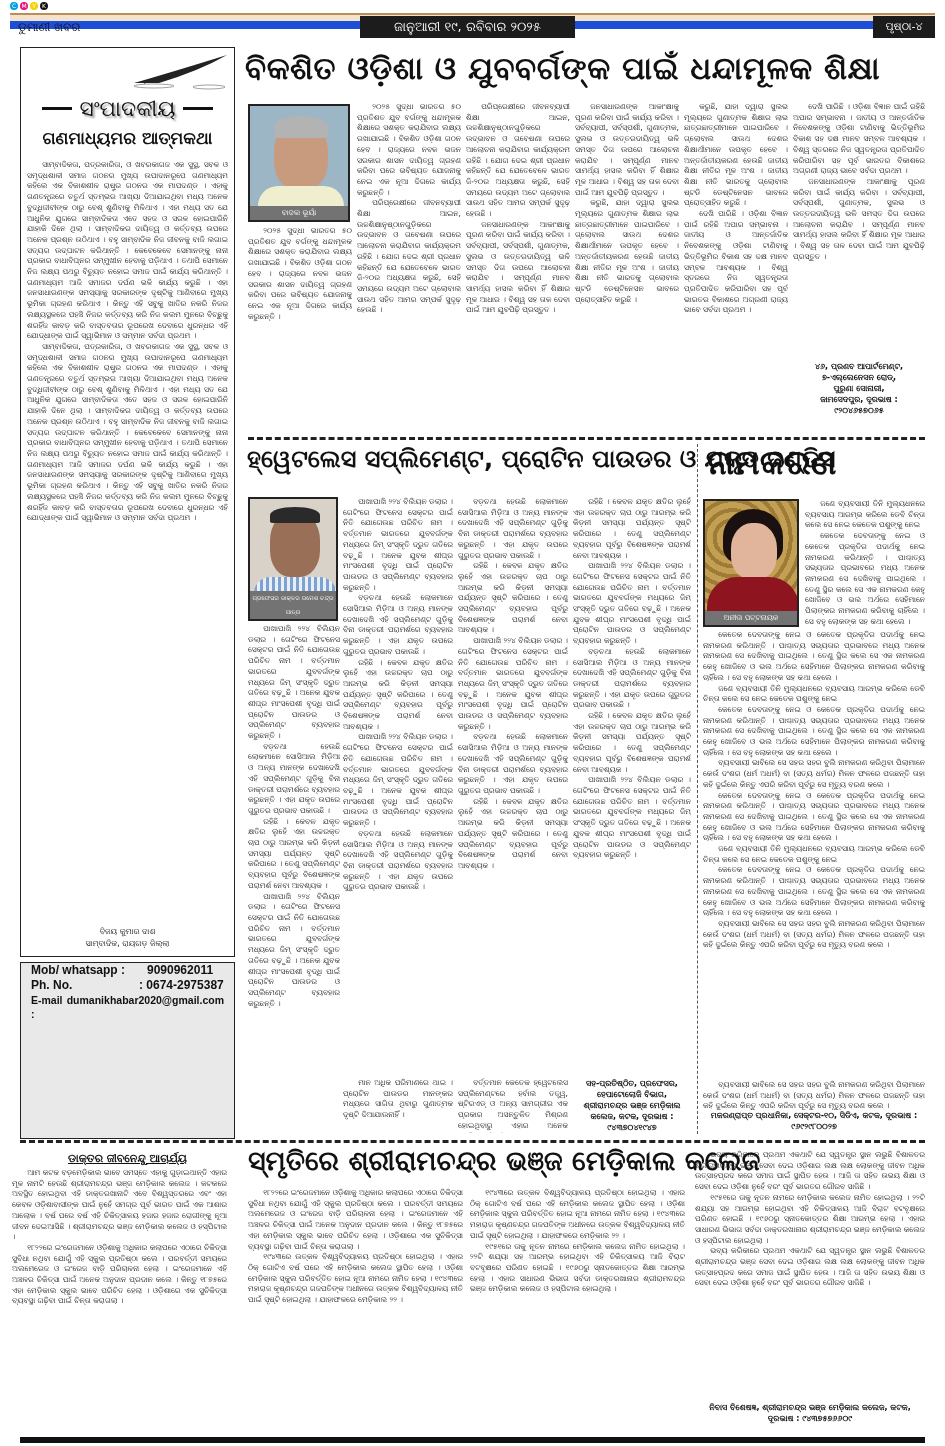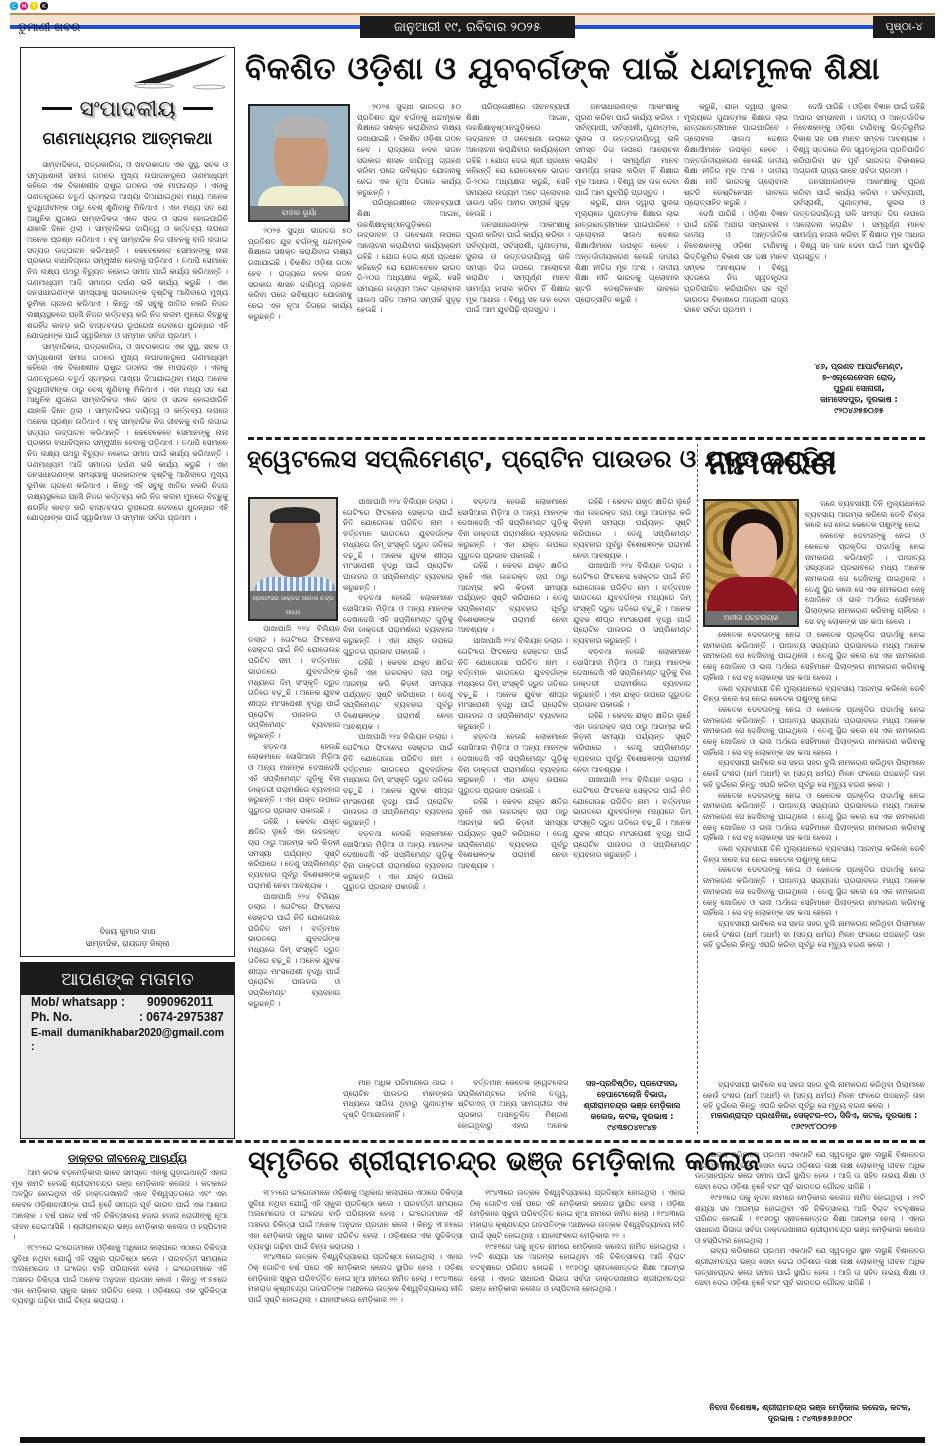--- a/index.html
+++ b/index.html
@@ -3,21 +3,21 @@
 <meta charset="utf-8">
 <style>
   * { box-sizing: border-box; margin: 0; padding: 0; }
   html, body { width: 945px; height: 1446px; background: #ffffff; overflow: hidden; }
   body { font-family: "DejaVu Sans", sans-serif; color: #111; position: relative; }
 
   .cmyk { position: absolute; top: 2px; left: 10px; display: flex; gap: 2px; }
   .cmyk span { width: 8px; height: 8px; border-radius: 50%; display: inline-block; font-size: 6px; color: #fff; text-align: center; line-height: 8px; }
 
   .masthead { position: absolute; top: 13px; left: 10px; width: 925px; height: 16px;
-    background: #f3e3cc; border-top: 2px solid #b88f5a; border-bottom: 4px solid #1d4ed8; }
+    background: #f3e3cc; border-top: 2px solid #b88f5a; border-bottom: 8px solid #1d4ed8; }
   .masthead .paper-name { position: absolute; left: 8px; top: 5px; font-size: 12px; }
   .masthead .date { position: absolute; left: 350px; top: 1px; width: 215px; height: 22px; background: #1c1c1c;
     color: #fff; font-size: 13px; text-align: center; line-height: 22px; }
   .masthead .page-no { position: absolute; right: 0; top: 1px; width: 62px; height: 22px; background: #1c1c1c;
     color: #fff; font-size: 11px; text-align: center; line-height: 22px; }
 
   .col-text { font-size: 7.6px; line-height: 10.7px; color: #222; text-align: justify; overflow: hidden; }
   .col-text p { text-indent: 2em; }
 
   
@@ -91,21 +91,20 @@
     <p>ସାମ୍ବାଦିକତା, ପତ୍ରକାରିତା, ଓ ଖବରକାଗଜ ଏକ ସୁସ୍ଥ, ସବଳ ଓ ସମୃଦ୍ଧଶାଳୀ ସମାଜ ଗଠନର ମୁଖ୍ୟ ଉପାଦାନରୂପେ ଗଣମାଧ୍ୟମ କହିଲେ ଏକ ବିକାଶଶୀଳ ରାଷ୍ଟ୍ର ଗଠନର ଏକ ମାପଦଣ୍ଡ । ଏହାକୁ ଗଣତନ୍ତ୍ରରେ ଚତୁର୍ଥ ସ୍ତମ୍ଭର ଆଖ୍ୟା ଦିଆଯାଇଥିବା ମଧ୍ୟ ଅନେକ ବୁଦ୍ଧିଜୀବୀଙ୍କ ଠାରୁ ବେଶ୍ ଶୁଣିବାକୁ ମିଳିଥାଏ । ଏହା ମଧ୍ୟ ସତ ଯେ ଆଧୁନିକ ଯୁଗରେ ସାମ୍ବାଦିକତା ଏତେ ସହଜ ଓ ସରଳ ହୋଇପାରିନି ଯାହାକି ଦିନେ ଥିଲା । ସାମ୍ବାଦିକର ଦାୟିତ୍ୱ ଓ କର୍ତ୍ତବ୍ୟ ଉପରେ ଅନେକ ପ୍ରଶ୍ନ ଉଠିଥାଏ । ବହୁ ସାମ୍ବାଦିକ ନିଜ ଜୀବନକୁ ବାଜି ଲଗାଇ ସତ୍ୟର ଉଦ୍‌ଘାଟନ କରିଥାନ୍ତି । କେବେକେବେ ସେମାନଙ୍କୁ ନାନା ପ୍ରକାର ବାଧାବିଘ୍ନର ସମ୍ମୁଖୀନ ହେବାକୁ ପଡ଼ିଥାଏ । ତଥାପି ସେମାନେ ନିଜ ଲକ୍ଷ୍ୟ ପଥରୁ ବିଚ୍ୟୁତ ନହୋଇ ସମାଜ ପାଇଁ କାର୍ଯ୍ୟ କରିଥାନ୍ତି । ଗଣମାଧ୍ୟମ ଆଜି ସମାଜର ଦର୍ପଣ ଭଳି କାର୍ଯ୍ୟ କରୁଛି । ଏହା ଜନସାଧାରଣଙ୍କ ସମସ୍ୟାକୁ ସରକାରଙ୍କ ଦୃଷ୍ଟିକୁ ଆଣିବାରେ ମୁଖ୍ୟ ଭୂମିକା ଗ୍ରହଣ କରିଥାଏ । କିନ୍ତୁ ଏହି ସବୁକୁ ଖାତିର ନକରି ନିଜର ଲକ୍ଷ୍ୟସ୍ଥଳରେ ପହଞ୍ଚି ନିଜର କର୍ତ୍ତବ୍ୟ କରି ନିଜ କଲମ ମୁନରେ ବିଚ୍ଛୁକୁ ଶରହିଁଜ କାବଡ଼ କରି ବାସ୍ତବତାର ରୂପରେଖ ଦେବାରେ ଧୁରନ୍ଧର ଏହି ଯୋଦ୍ଧାଙ୍କ ପାଇଁ ସ୍ୱାଭିମାନ ଓ ସମ୍ମାନ ସର୍ବଦା ପ୍ରଥମ ।</p>
     <p>ସାମ୍ବାଦିକତା, ପତ୍ରକାରିତା, ଓ ଖବରକାଗଜ ଏକ ସୁସ୍ଥ, ସବଳ ଓ ସମୃଦ୍ଧଶାଳୀ ସମାଜ ଗଠନର ମୁଖ୍ୟ ଉପାଦାନରୂପେ ଗଣମାଧ୍ୟମ କହିଲେ ଏକ ବିକାଶଶୀଳ ରାଷ୍ଟ୍ର ଗଠନର ଏକ ମାପଦଣ୍ଡ । ଏହାକୁ ଗଣତନ୍ତ୍ରରେ ଚତୁର୍ଥ ସ୍ତମ୍ଭର ଆଖ୍ୟା ଦିଆଯାଇଥିବା ମଧ୍ୟ ଅନେକ ବୁଦ୍ଧିଜୀବୀଙ୍କ ଠାରୁ ବେଶ୍ ଶୁଣିବାକୁ ମିଳିଥାଏ । ଏହା ମଧ୍ୟ ସତ ଯେ ଆଧୁନିକ ଯୁଗରେ ସାମ୍ବାଦିକତା ଏତେ ସହଜ ଓ ସରଳ ହୋଇପାରିନି ଯାହାକି ଦିନେ ଥିଲା । ସାମ୍ବାଦିକର ଦାୟିତ୍ୱ ଓ କର୍ତ୍ତବ୍ୟ ଉପରେ ଅନେକ ପ୍ରଶ୍ନ ଉଠିଥାଏ । ବହୁ ସାମ୍ବାଦିକ ନିଜ ଜୀବନକୁ ବାଜି ଲଗାଇ ସତ୍ୟର ଉଦ୍‌ଘାଟନ କରିଥାନ୍ତି । କେବେକେବେ ସେମାନଙ୍କୁ ନାନା ପ୍ରକାର ବାଧାବିଘ୍ନର ସମ୍ମୁଖୀନ ହେବାକୁ ପଡ଼ିଥାଏ । ତଥାପି ସେମାନେ ନିଜ ଲକ୍ଷ୍ୟ ପଥରୁ ବିଚ୍ୟୁତ ନହୋଇ ସମାଜ ପାଇଁ କାର୍ଯ୍ୟ କରିଥାନ୍ତି । ଗଣମାଧ୍ୟମ ଆଜି ସମାଜର ଦର୍ପଣ ଭଳି କାର୍ଯ୍ୟ କରୁଛି । ଏହା ଜନସାଧାରଣଙ୍କ ସମସ୍ୟାକୁ ସରକାରଙ୍କ ଦୃଷ୍ଟିକୁ ଆଣିବାରେ ମୁଖ୍ୟ ଭୂମିକା ଗ୍ରହଣ କରିଥାଏ । କିନ୍ତୁ ଏହି ସବୁକୁ ଖାତିର ନକରି ନିଜର ଲକ୍ଷ୍ୟସ୍ଥଳରେ ପହଞ୍ଚି ନିଜର କର୍ତ୍ତବ୍ୟ କରି ନିଜ କଲମ ମୁନରେ ବିଚ୍ଛୁକୁ ଶରହିଁଜ କାବଡ଼ କରି ବାସ୍ତବତାର ରୂପରେଖ ଦେବାରେ ଧୁରନ୍ଧର ଏହି ଯୋଦ୍ଧାଙ୍କ ପାଇଁ ସ୍ୱାଭିମାନ ଓ ସମ୍ମାନ ସର୍ବଦା ପ୍ରଥମ ।</p>
   </div>
   <div class="sign">
     <div>ବିଜୟ କୁମାର ଦାଶ</div>
     <div>ସାମ୍ବାଦିକ, ରାୟଗଡ଼ ଜିଲ୍ଲା</div>
   </div>
 </div>
 
 <div class="opinion">
-  <div class="title">ଆପଣଙ୍କ ମତାମତ</div>
   <div class="contacts">
     <div class="row">
       <span class="k">Mob/ whatsapp :</span>
       <span style="margin-left:18px">9090962011</span>
     </div>
     <div class="row">
       <span class="k">Ph. No.</span>
       <span style="margin-left:10px">: 0674-2975387</span>
     </div>
     <div class="row email">

